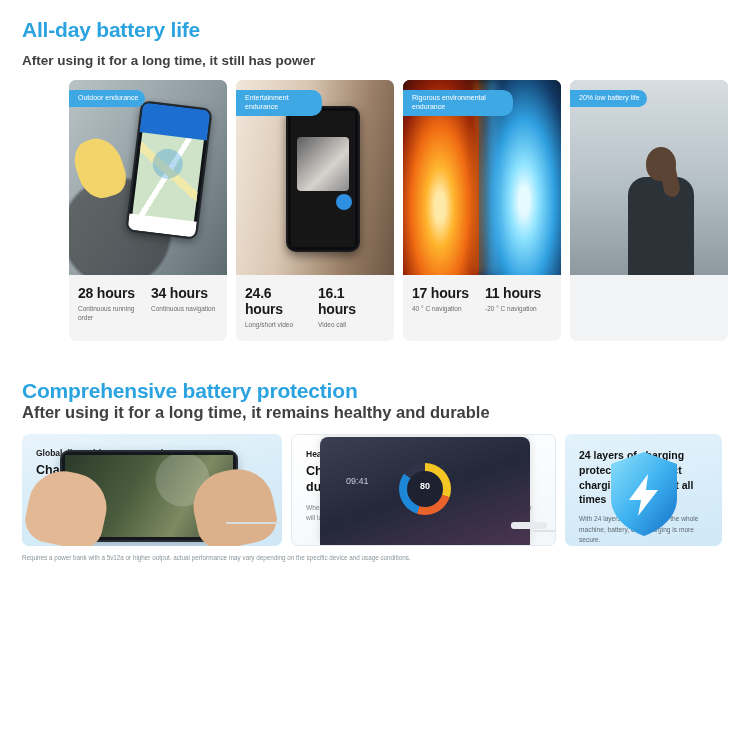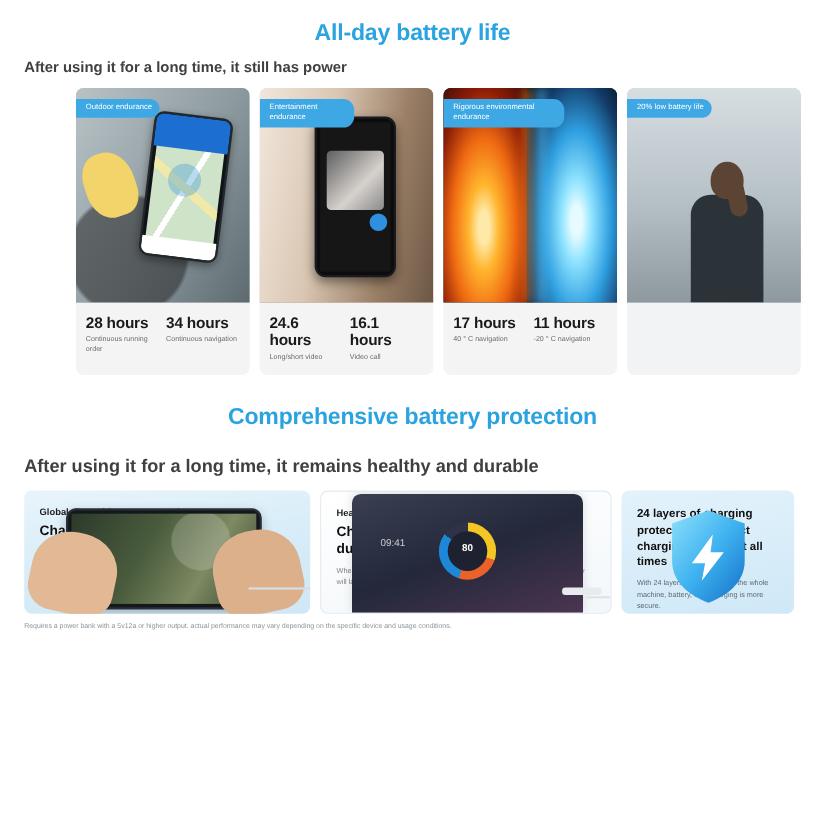--- a/index.html
+++ b/index.html
@@ -13,21 +13,20 @@
   }
   .page { position:relative; width:750px; height:750px; padding:0 22px; }
 
   
   .h1-blue {
     color:#2aa3e0;
     font-size:21px;
     font-weight:bold;
     letter-spacing:-0.2px;
     margin:18px 0 0 0;
-    text-align:center;
   }
   .h2-dark {
     color:#404040;
     font-size:13.5px;
     font-weight:bold;
     margin:11px 0 0 0;
   }
 
   
   .cards {
@@ -177,22 +176,22 @@
   .ph4 .body {
     position:absolute; left:6px; top:34px; width:66px; height:98px;
     border-radius:18px 18px 0 0; background:#2c3338;
   }
   .ph4 .arm {
     position:absolute; left:40px; top:20px; width:16px; height:34px;
     background:#5b4434; border-radius:8px; transform:rotate(-12deg);
   }
 
   
-  .h1-blue2 { margin-top:26px; }
-  .h2-dark2 { font-size:16.5px; margin-top:24px; }
+  .h1-blue2 { margin-top:38px; }
+  .h2-dark2 { font-size:16.5px; margin-top:0; }
 
   .panels {
     display:flex;
     gap:9px;
     margin-top:12px;
   }
   .panel {
     border-radius:7px;
     overflow:hidden;
     position:relative;

